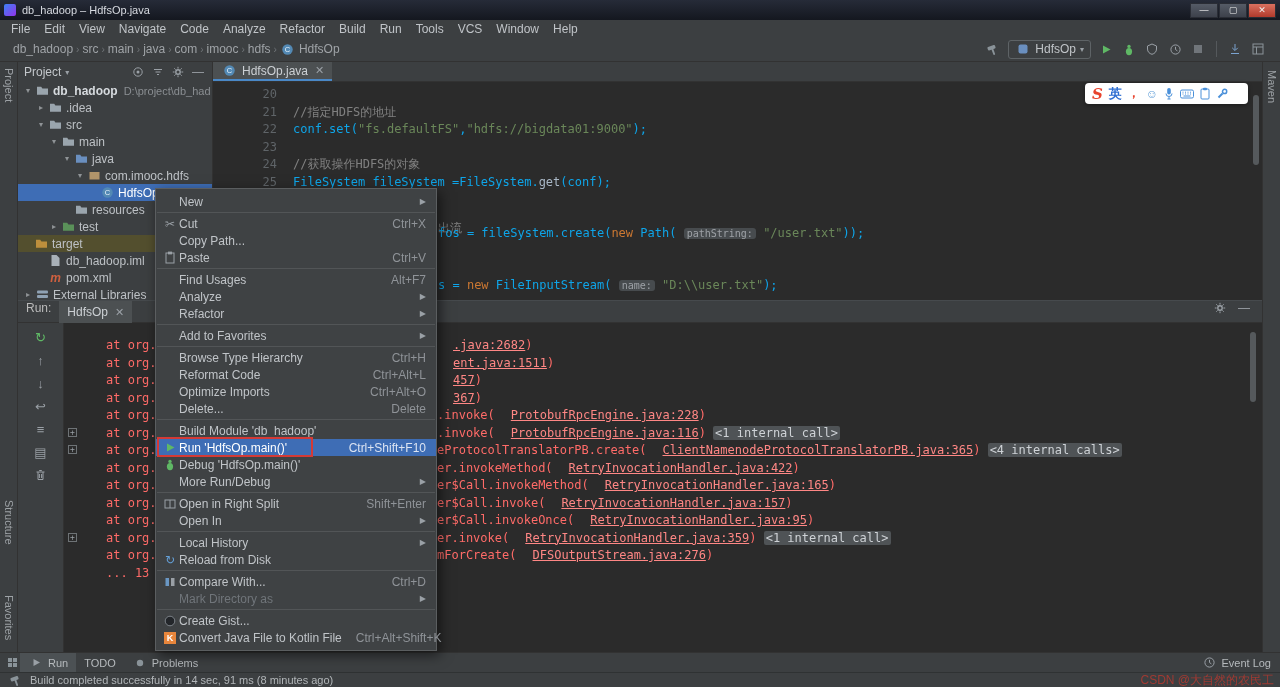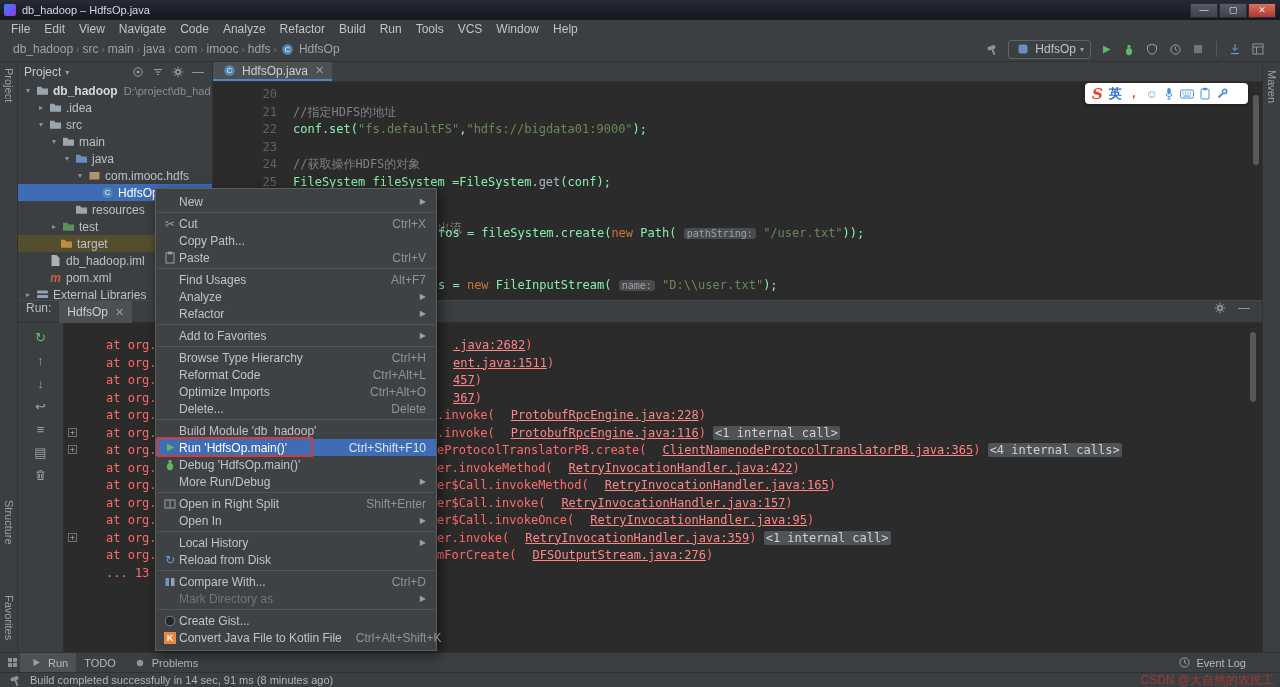--- a/index.html
+++ b/index.html
@@ -52,21 +52,21 @@
 
   
   .editor-tabbar{position:absolute;left:213px;top:62px;width:1049px;height:20px;background:#3c3f41;border-bottom:1px solid #323232;display:flex;}
   .tab{display:inline-flex;align-items:center;gap:5px;padding:0 8px;background:#4c5052;border-bottom:2px solid #4a88c7;color:#ccd0d4;}
   .tab-close{color:#9aa0a6;font-size:11px;margin-left:2px;}
   .editor-body{position:absolute;left:213px;top:82px;width:1049px;height:218px;background:#2b2b2b;
     font-family:"DejaVu Sans Mono",monospace;font-size:12px;line-height:17.5px;padding-top:4px;overflow:hidden;}
   .code-line{display:flex;height:17.5px;}
   .ln{width:80px;flex:0 0 80px;text-align:right;padding-right:16px;color:#5f6468;}
   .code{white-space:pre;color:#a9b7c6;}
-  .s-c{color:#808080;} .s-s{color:#6a8759;} .s-k{color:#cc7832;} .s-p{color:#86efac;} .s-m{color:#a9b7c6;}
+  .s-c{color:#808080;} .s-s{color:#6a8759;} .s-k{color:#cc7832;} .s-p{color:#0ea5e9;} .s-m{color:#a9b7c6;}
   .s-h{background:#474b4e;color:#9da1a6;border-radius:3px;padding:0 3px;font-size:10px;}
   .editor-fragment{position:absolute;left:438px;font-family:"DejaVu Sans Mono",monospace;font-size:12px;white-space:pre;z-index:5;}
 
   
   .run-panel{position:absolute;left:18px;top:300px;width:1244px;height:352px;background:#2b2b2b;border-top:1px solid #464a4d;}
   .run-header{height:22px;background:#3c3f41;border-bottom:1px solid #323232;display:flex;align-items:flex-start;position:relative;}
   .run-label{padding:0 8px;color:#bbb;}
   .run-tab{display:inline-flex;align-items:center;gap:5px;background:#4c5052;height:22px;padding:0 8px;color:#ccd0d4;}
   .run-header-icons{position:absolute;right:10px;display:flex;gap:8px;}
   .run-toolbar{position:absolute;left:0;top:22px;width:46px;bottom:0;background:#3c3f41;border-right:1px solid #323232;
@@ -95,21 +95,21 @@
   .cm-item.sel{background:#3e6db5;color:#fff;}
   .cm-item.sel .cm-shortcut{color:#dbe3f2;}
   .cm-item.dis{color:#70757a;}
   .cm-sep{height:1px;background:#525557;margin:2px 1px;}
   .ann{position:absolute;left:1px;top:-2px;width:156px;height:20px;border:2px solid #d43a36;z-index:3;pointer-events:none;}
 
   
   .bottom-bar{position:absolute;left:0;top:652px;width:1280px;height:20px;background:#3c3f41;border-top:1px solid #323232;
     display:flex;align-items:center;font-size:11px;color:#b6babd;}
   .bb-left{display:flex;align-items:center;padding-left:4px;}
-  .bb-right{margin-left:auto;display:flex;align-items:center;padding-right:26px;}
+  .bb-right{margin-left:auto;display:flex;align-items:center;padding-right:1px;}
   .bb-item{display:inline-flex;align-items:center;gap:4px;padding:0 8px;height:20px;}
   .bb-item.active{background:#4c5154;}
   .status-bar{position:absolute;left:0;top:672px;width:1280px;height:15px;background:#3c3f41;border-top:1px solid #2f3233;
     display:flex;align-items:center;font-size:11px;color:#b2b6b9;}
   .sb-left{display:flex;align-items:center;gap:6px;padding-left:8px;}
   .sb-watermark{margin-left:auto;padding-right:6px;color:#a03a33;font-size:12px;}
 
   
   .ime-bar{position:absolute;left:1085px;top:83px;width:163px;height:21px;background:#fff;border-radius:4px;
     box-shadow:0 1px 4px rgba(0,0,0,.4);display:flex;align-items:center;gap:6px;padding:0 7px;z-index:40;}
@@ -348,21 +348,21 @@
         </div>
         <div class="tree-row" style="padding-left:30px">
           <span class="expander">▸</span>
           <span class="ic">
             <svg width="13" height="11" viewBox="0 0 13 11">
               <path d="M1 1.8 h4.2 l1.2 1.7 H12 v6.3 H1 Z" fill="#5a9159"></path>
             </svg>
           </span>
           <span class="tlabel">test</span>
         </div>
-        <div class="tree-row hl" style="padding-left:28px">
+        <div class="tree-row hl" style="padding-left:3px">
           <span class="expander"></span>
           <span class="ic">
             <svg width="13" height="11" viewBox="0 0 13 11">
               <path d="M1 1.8 h4.2 l1.2 1.7 H12 v6.3 H1 Z" fill="#bd8f3c"></path>
             </svg>
           </span>
           <span class="tlabel">target</span>
         </div>
         <div class="tree-row" style="padding-left:17px">
           <span class="expander"></span>

